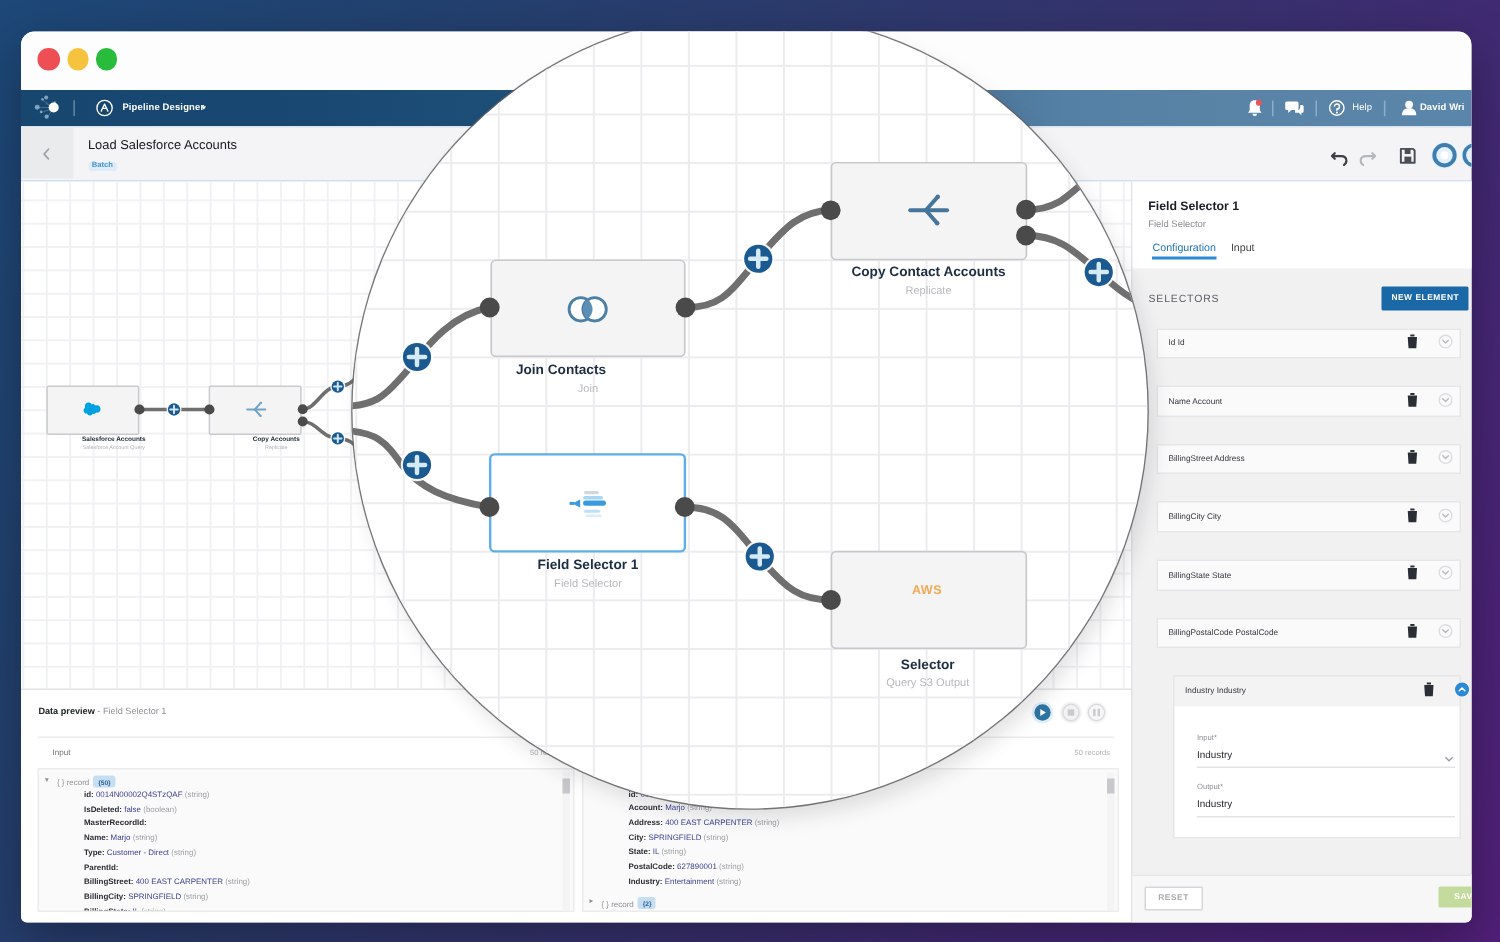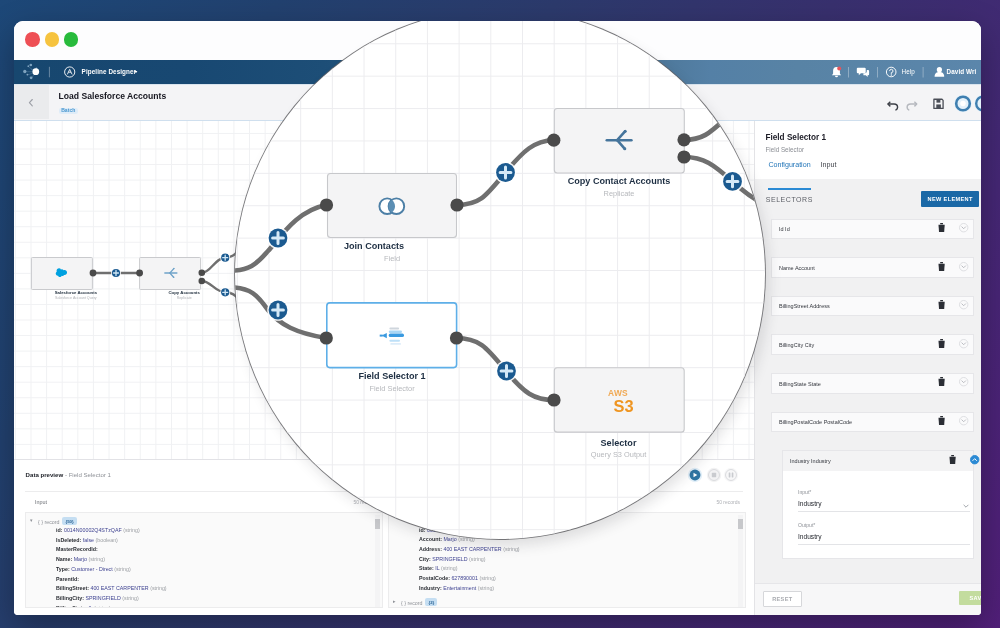--- a/index.html
+++ b/index.html
@@ -19,37 +19,37 @@
   #dot-g{left:49.5px;background:#28bb3c;}
 
   #apptop{position:absolute;left:0;top:39px;width:100%;height:24px;
           background:linear-gradient(90deg,#17476f 0%,#184872 18%,#1d4e77 32%,#336389 52%,#4d7799 66%,#5480a6 72%,#5883a5 81%,#5b86ab 100%);
           color:#fff;}
   .tb-txt{position:absolute;color:#fff;font-size:6.3px;letter-spacing:.1px;white-space:nowrap;top:8.2px;}
 
   #hdr{position:absolute;left:0;top:63px;width:100%;height:36.5px;background:#f4f4f6;border-top:1px solid #d9e4ee;}
   #hdr:after{content:"";position:absolute;left:0;bottom:0;width:100%;height:1.2px;background:#cfdfee;}
   #hdr-left{position:absolute;left:0;top:0;width:35px;height:34px;background:#eaebed;}
-  #hdr-title{position:absolute;left:44.6px;top:6.2px;font-size:8.6px;font-weight:bold;color:#16161f;}
+  #hdr-title{position:absolute;left:44.6px;top:6.2px;font-size:8.6px;font-weight:normal;color:#16161f;}
   #hdr-badge{position:absolute;left:44.6px;top:22.5px;font-size:5.1px;font-weight:bold;color:#4796cf;background:#dfecf8;
              padding:0.6px 2.6px;border-radius:2px;line-height:5.1px;}
 
   #canvas{position:absolute;left:0;top:99.5px;width:740px;height:359.5px;background:#fff;overflow:hidden;}
   .grid1{position:absolute;inset:0;
         background-image:
           linear-gradient(to right, #f0f1f3 1px, transparent 1px),
           linear-gradient(to bottom, #f0f1f3 1px, transparent 1px);
         background-size:15.62px 15.55px;background-position:0.9px -3.6px;}
 
   #rpanel{position:absolute;left:740px;top:99.5px;width:227px;height:494.5px;background:#f1f1f2;border-left:1px solid #e3e3e6;}
   #rp-head{position:absolute;left:0;top:0;width:227px;height:58px;background:#fff;}
   #rp-title{position:absolute;left:10.5px;top:12.5px;font-size:8.2px;font-weight:bold;color:#1c1c26;}
   #rp-sub{position:absolute;left:10.5px;top:25.5px;font-size:6.3px;color:#8a8d93;}
   #rp-tabs{position:absolute;left:13.4px;top:40px;display:flex;gap:10px;}
-  .rp-tab{font-size:7.1px;color:#41444b;padding-bottom:19px;}
+  .rp-tab{font-size:7.1px;color:#41444b;padding-bottom:2px;}
   .rp-tab.active{color:#1f73b7;border-bottom:2px solid #2b8ad4;font-weight:normal;}
   #rp-seclabel{position:absolute;left:10.7px;top:75.5px;font-size:7px;color:#5c5f66;letter-spacing:.55px;}
   #rp-newel{position:absolute;left:165.9px;top:70.6px;width:58.6px;height:16px;background:#1a68a6;color:#fff;
             font-size:5.6px;font-weight:bold;letter-spacing:.35px;display:flex;align-items:center;justify-content:center;
             border-radius:1px;}
   #rp-rows{position:absolute;left:0;top:98.2px;width:227px;}
   .rp-row{position:absolute;left:16px;width:203px;height:20.5px;background:#fafafb;border:1px solid #e6e6e9;
           box-sizing:border-box;}
   .rp-row .lbl{position:absolute;left:7px;top:6.5px;font-size:5.5px;color:#33363d;white-space:nowrap;}
   .rp-row .ico{position:absolute;top:3.3px;}
@@ -479,23 +479,22 @@
             <path d="M0,-5.4 V5.4 M-5.4,0 H5.4" stroke="#d5e9f7" stroke-width="3" stroke-linecap="round"></path>
           </g>
         <g transform="translate(732.5,181.4)">
             <circle r="10.8" fill="#fff" opacity=".92"></circle>
             <circle r="9.4" fill="#1b5a90"></circle>
             <path d="M0,-5.4 V5.4 M-5.4,0 H5.4" stroke="#d5e9f7" stroke-width="3" stroke-linecap="round"></path>
           </g>
       </g>
     </svg>
     <div class="nlabL" style="left:39px;top:232px;width:200px">Join Contacts</div>
-    <div class="nsubL" style="left:57px;top:245px;width:200px">Field</div>
+    <div class="nsubL" style="left:57px;top:245px;width:200px">Join</div>
     <div class="nlabL" style="left:284px;top:167px;width:200px">Copy Contact Accounts</div>
     <div class="nsubL" style="left:284px;top:180px;width:200px">Replicate</div>
     <div class="nlabL" style="left:57px;top:362px;width:200px">Field Selector 1</div>
     <div class="nsubL" style="left:57px;top:375px;width:200px">Field Selector</div>
     <div class="nlabL" style="left:283.5px;top:428.5px;width:200px">Selector</div>
     <div class="nsubL" style="left:283.5px;top:441px;width:200px">Query S3 Output</div>
     <div class="s3top">AWS</div>
-    <div class="s3bot">S3</div>
   </div>
 </div>
 
 </body></html>

